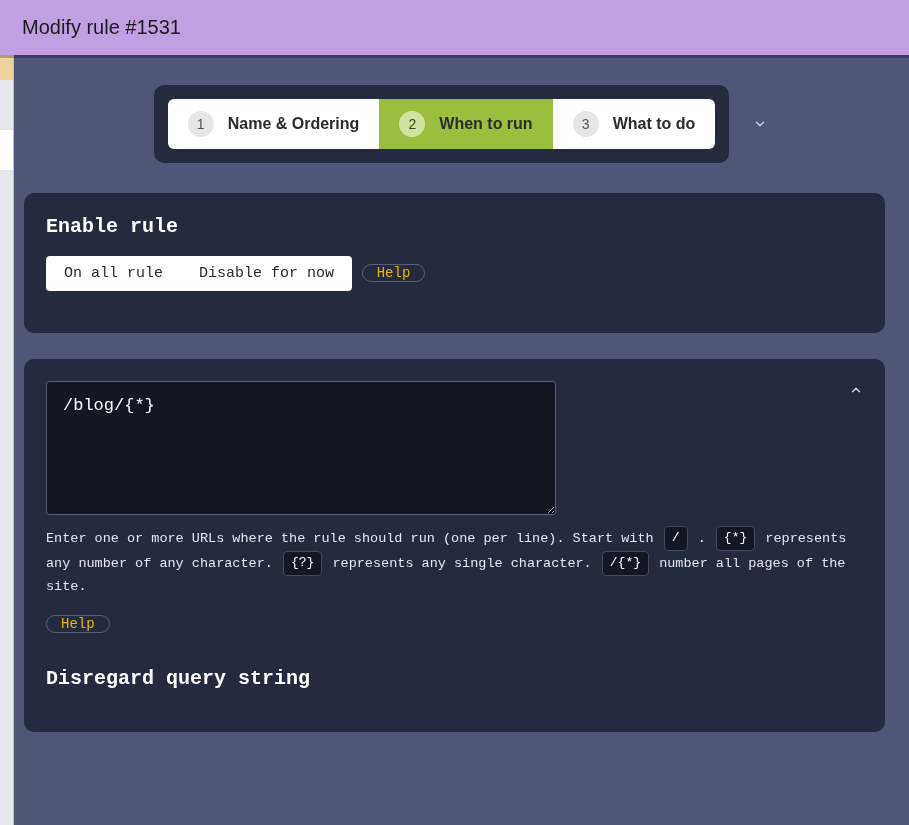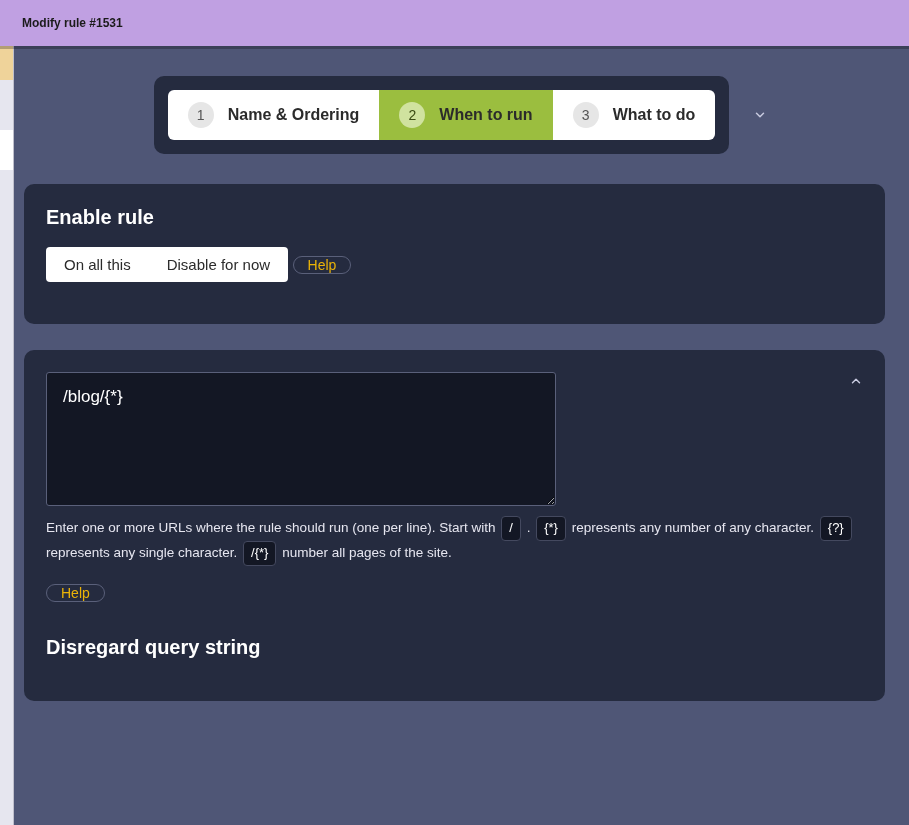--- a/index.html
+++ b/index.html
@@ -3,22 +3,22 @@
 <meta charset="utf-8">
 <style>
   * { box-sizing: border-box; margin: 0; padding: 0; }
   html, body { width: 909px; height: 825px; overflow: hidden; font-family: "Segoe UI", Arial, sans-serif; }
   body { background: #4f5676; color: #fff; }
 
   .header-bar {
     background: #c0a0e2;
     padding: 16px 22px;
     color: #1b1b1b;
-    font-size: 12px;
-    font-weight: 700;
+    font-size: 20px;
+    font-weight: 400;
     position: relative;
   }
   .header-shadow {
     position: absolute;
     left: 0; right: 0; bottom: -3px; height: 3px;
     background: rgba(0,0,0,0.25);
   }
 
   .content {
     padding: 0 0 0 14px;
@@ -70,20 +70,21 @@
   }
   .chevron-btn svg { width: 14px; height: 14px; }
 
   
   .card {
     background: #252b3f;
     border-radius: 10px;
     padding: 22px 22px 24px 22px;
     margin: 0 24px 26px 10px;
     position: relative;
+    font-family: Liberation Mono, monospace;
   }
   .card h2 {
     font-size: 20px;
     font-weight: 600;
     margin-bottom: 18px;
     color: #fff;
   }
 
   .segmented {
     display: inline-flex;
@@ -207,21 +208,21 @@
     <div class="chevron-btn">
       <svg viewBox="0 0 24 24">
           <path d="M6 9l6 6 6-6" fill="none" stroke="#c9cbe0" stroke-width="2.5" stroke-linecap="round" stroke-linejoin="round"></path>
         </svg>
     </div>
   </div>
 
   <div class="card">
     <h2>Enable rule</h2>
     <div class="segmented">
-      <button class="seg-btn">On all this</button>
+      <button class="seg-btn">On all rule</button>
       <button class="seg-btn">Disable for now</button>
     </div>
     <button class="help-btn">Help</button>
   </div>
 
   <div class="card">
     <div class="card-chevron">
       <svg viewBox="0 0 24 24">
           <path d="M6 15l6-6 6 6" fill="none" stroke="#c9cbe0" stroke-width="2.5" stroke-linecap="round" stroke-linejoin="round"></path>
         </svg>

